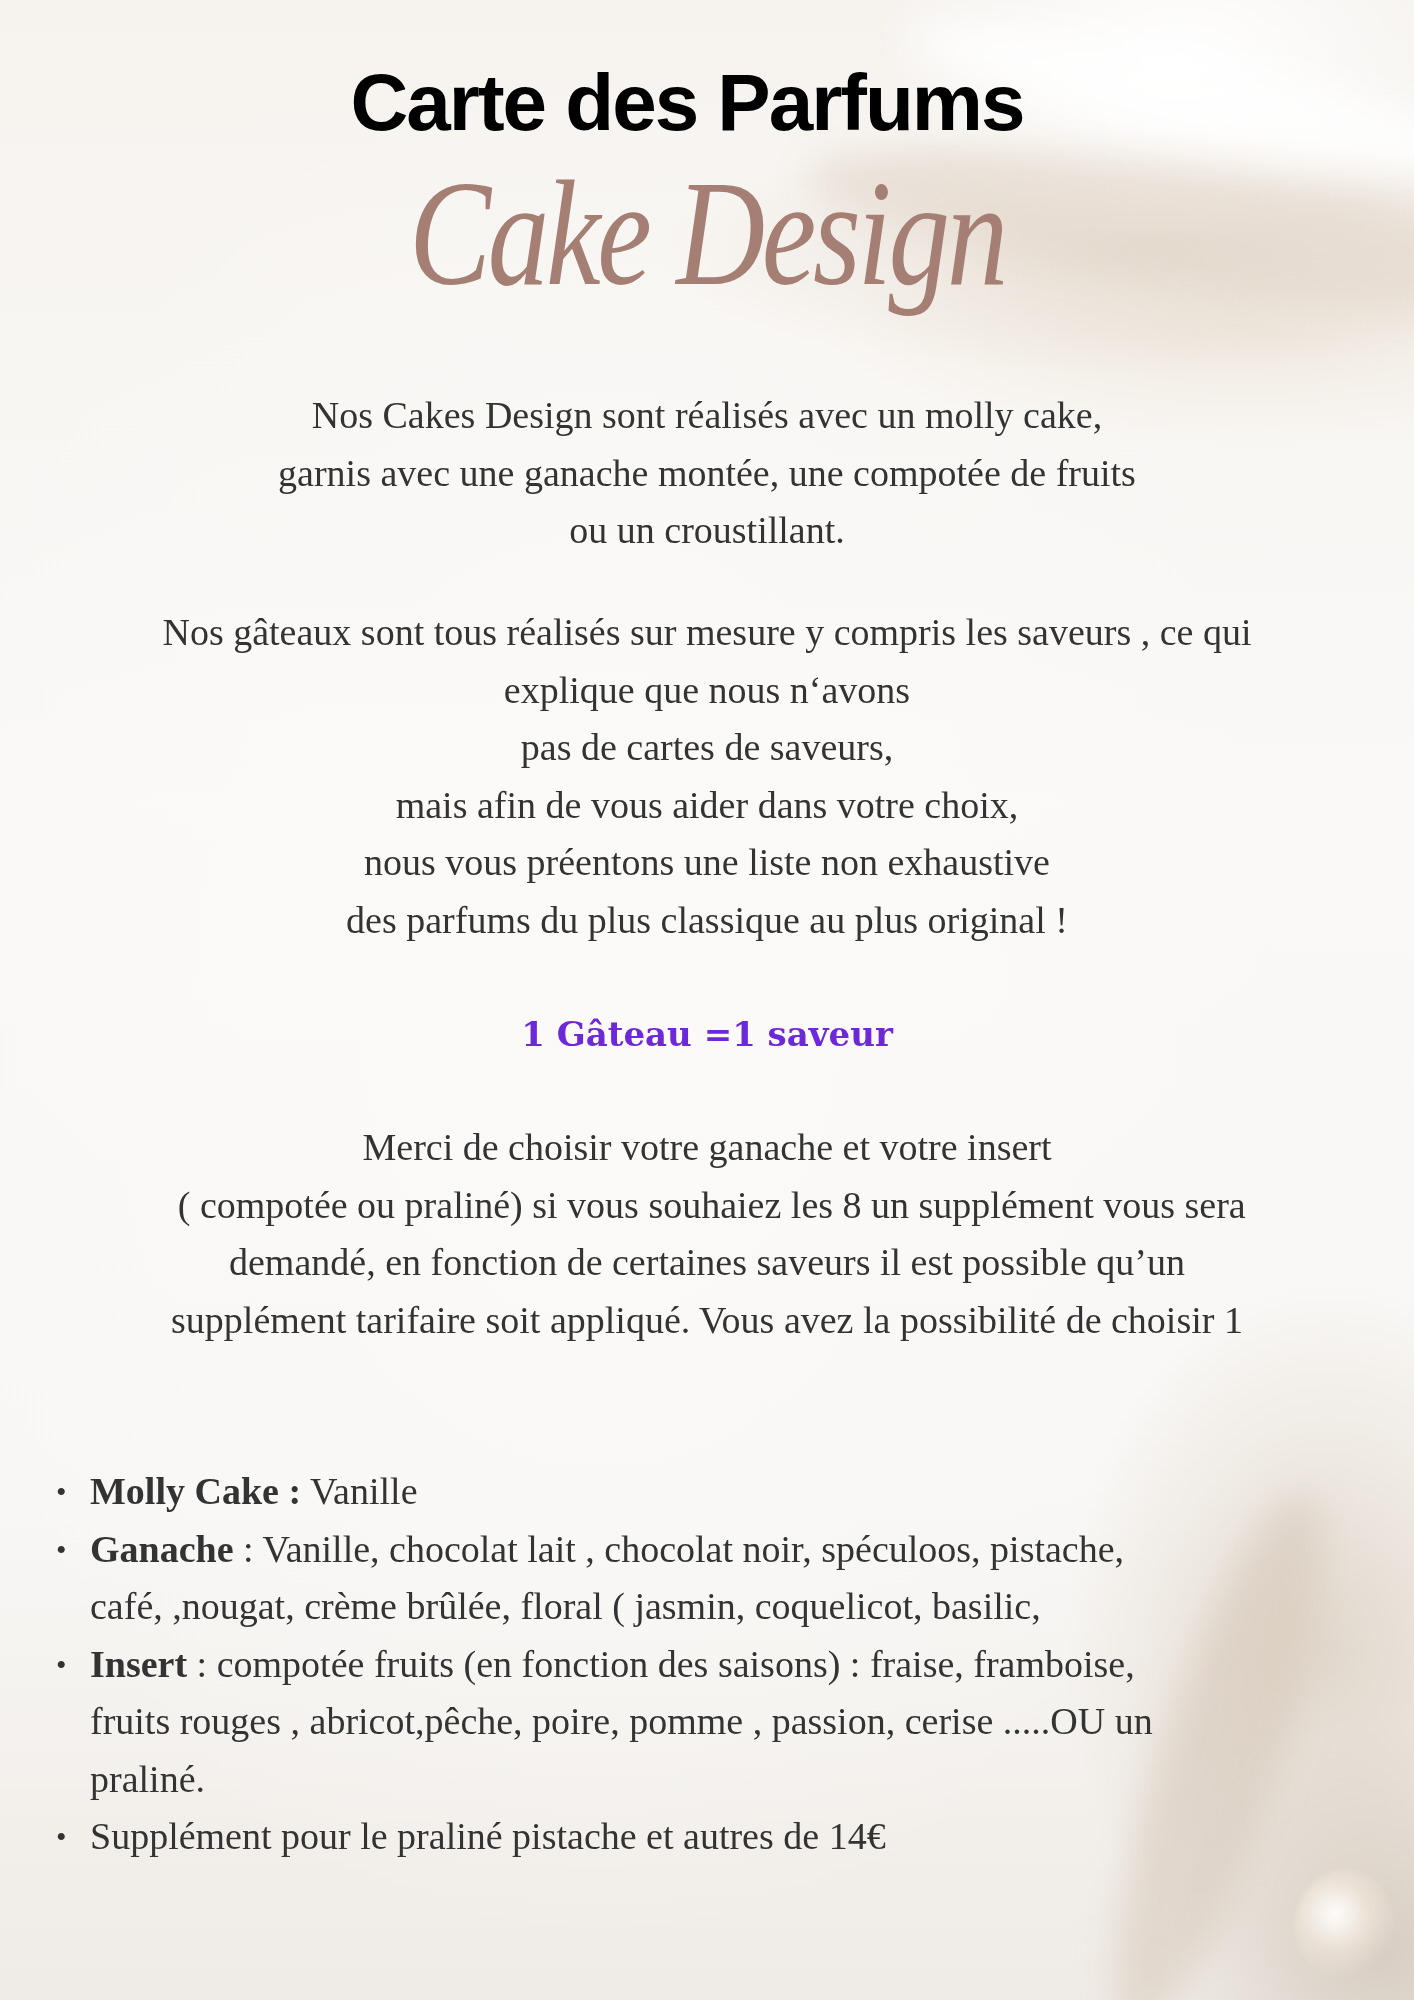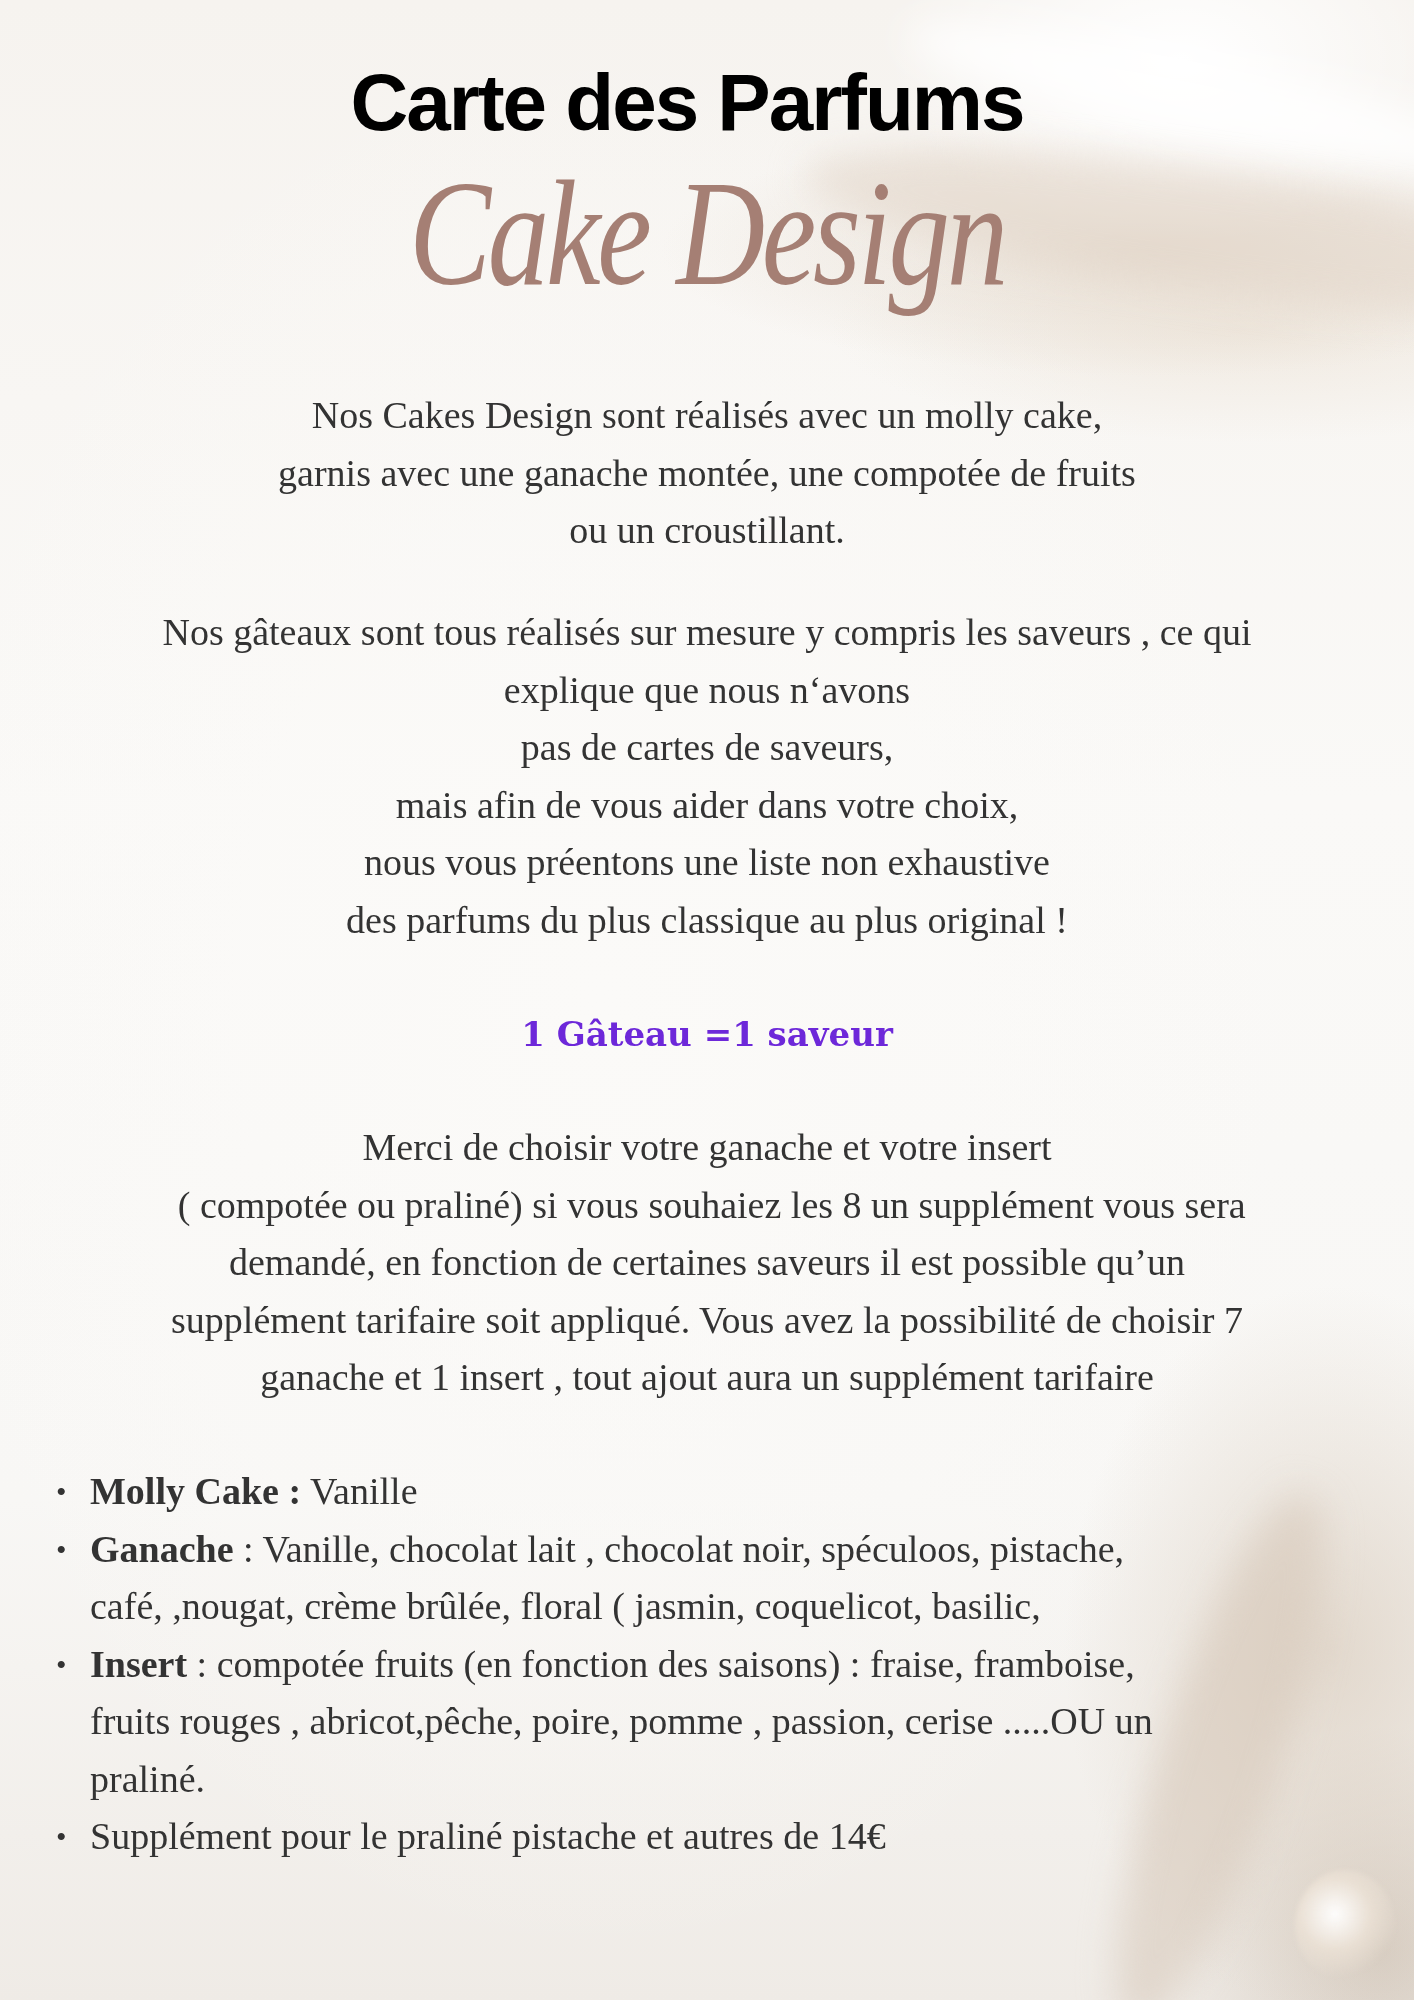--- a/index.html
+++ b/index.html
@@ -88,22 +88,21 @@
     <span>garnis avec une ganache montée, une compotée de fruits</span>
     <span>ou un croustillant.</span>
   </p>
 
   <p class="highlight">1 Gâteau =1 saveur</p>
 
   <p class="para p3">
     <span>Merci de choisir votre ganache et votre insert</span>
     <span> ( compotée ou praliné) si vous souhaiez les 8 un supplément vous sera</span>
     <span>demandé, en fonction de certaines saveurs il est possible qu’un</span>
-    <span>supplément tarifaire soit appliqué. Vous avez la possibilité de choisir 7</span>
-    <span>ganache et 1 insert , tout ajout aura un supplément tarifaire</span>
+    <span>supplément tarifaire soit appliqué. Vous avez la possibilité de choisir 1</span>
   </p>
 
   <ul class="list">
     <li>
       <span class="bullet">•</span><span class="key">Molly Cake :</span><span> Vanille</span>
     </li>
     <li>
       <span class="bullet">•</span><span class="key">Ganache</span><span> : Vanille, chocolat lait , chocolat noir, spéculoos, pistache,</span><br><span>café, ,nougat, crème brûlée,  floral ( jasmin, coquelicot, basilic,</span><br>
     </li>
     <li>

